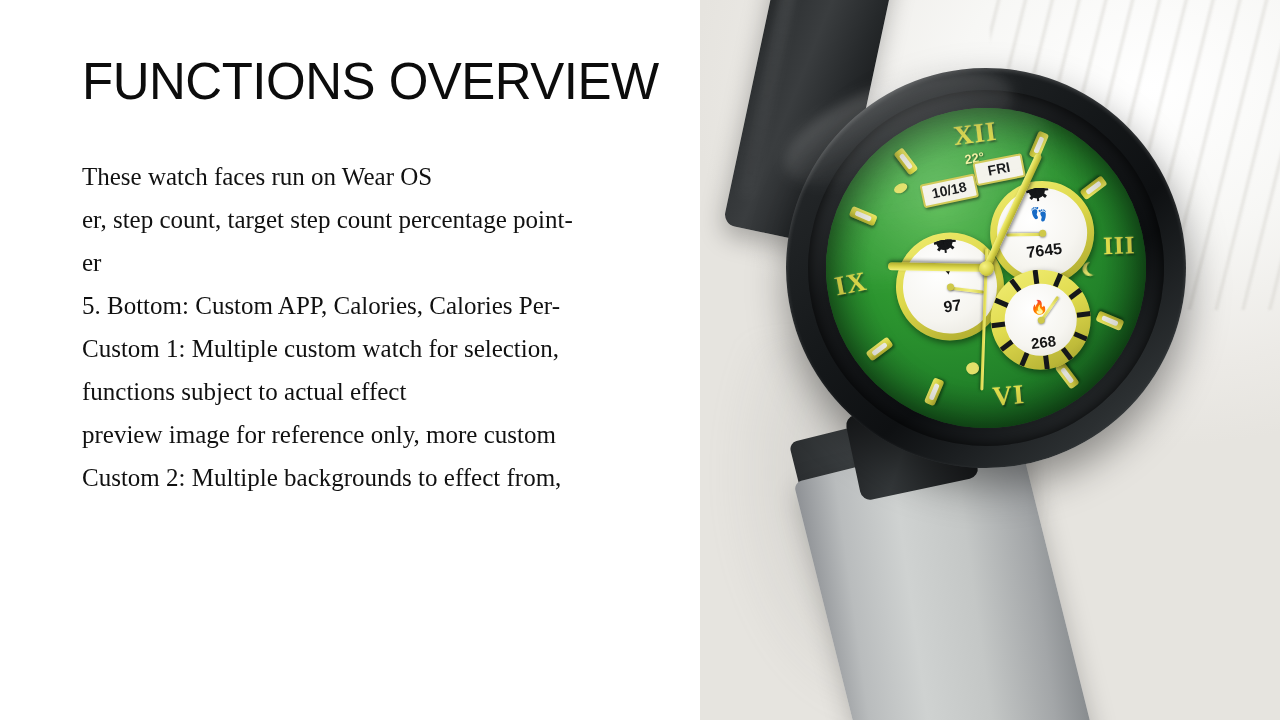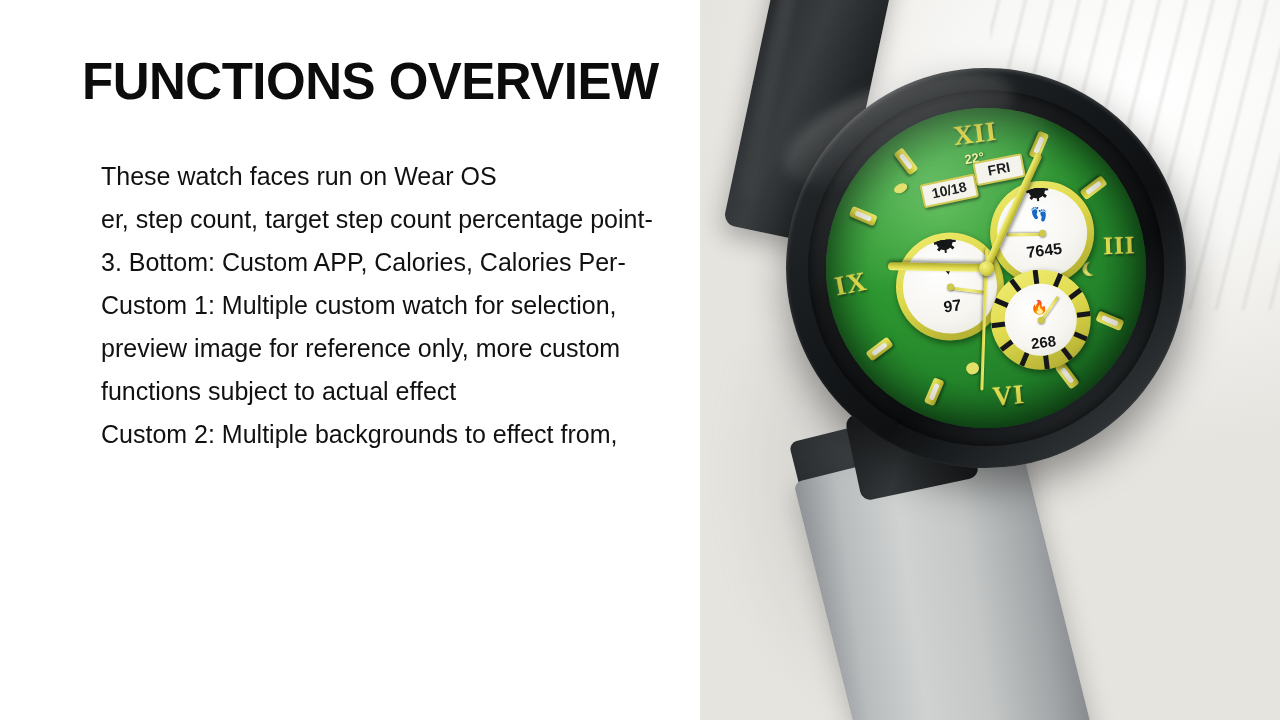--- a/index.html
+++ b/index.html
@@ -419,60 +419,60 @@
     position: absolute;
     left: 0; top: 0;
     width: 700px;
     height: 720px;
   }
   .slide-title {
     position: absolute;
     left: 82px;
     top: 52px;
     font-size: 51px;
-    font-weight: 700;
+    font-weight: 400;
     letter-spacing: -0.5px;
     color: #0c0c0c;
     font-family: "Liberation Sans", sans-serif;
     white-space: nowrap;
   }
   .body-list {
     position: absolute;
     left: 82px;
     top: 155px;
     width: 715px;
     margin: 0;
     padding: 0;
     list-style: none;
   }
   .body-line {
     font-size: 25px;
     line-height: 43px;
     color: #111111;
-    font-family: Liberation Sans, sans-serif;
+    font-family: Liberation Serif, serif;
     white-space: nowrap;
-    margin-left: 19px;
   }
 </style>
 </head>
 <body>
 
 <div id="slide">
 
   <div class="text-pane">
 
     <div class="slide-title">FUNCTIONS OVERVIEW</div>
 
     <ul class="body-list">
       <li class="body-line">These watch faces run on Wear OS</li>
       <li class="body-line">er, step count, target step count percentage point-</li>
-      <li class="body-line">3. Bottom: Custom APP, Calories, Calories Per-</li>
+      <li class="body-line">er</li>
+      <li class="body-line">5. Bottom: Custom APP, Calories, Calories Per-</li>
       <li class="body-line">Custom 1: Multiple custom watch for selection,</li>
+      <li class="body-line">functions subject to actual effect</li>
       <li class="body-line">preview image for reference only, more custom</li>
-      <li class="body-line">functions subject to actual effect</li>
       <li class="body-line">Custom 2: Multiple backgrounds to effect from,</li>
     </ul>
   </div>
 
   <div class="photo-pane">
     <div class="photo-bg"></div>
     <div class="bg-ribs"></div>
     <div class="bg-soft-shadow"></div>
 
     <div class="strap strap-top">

